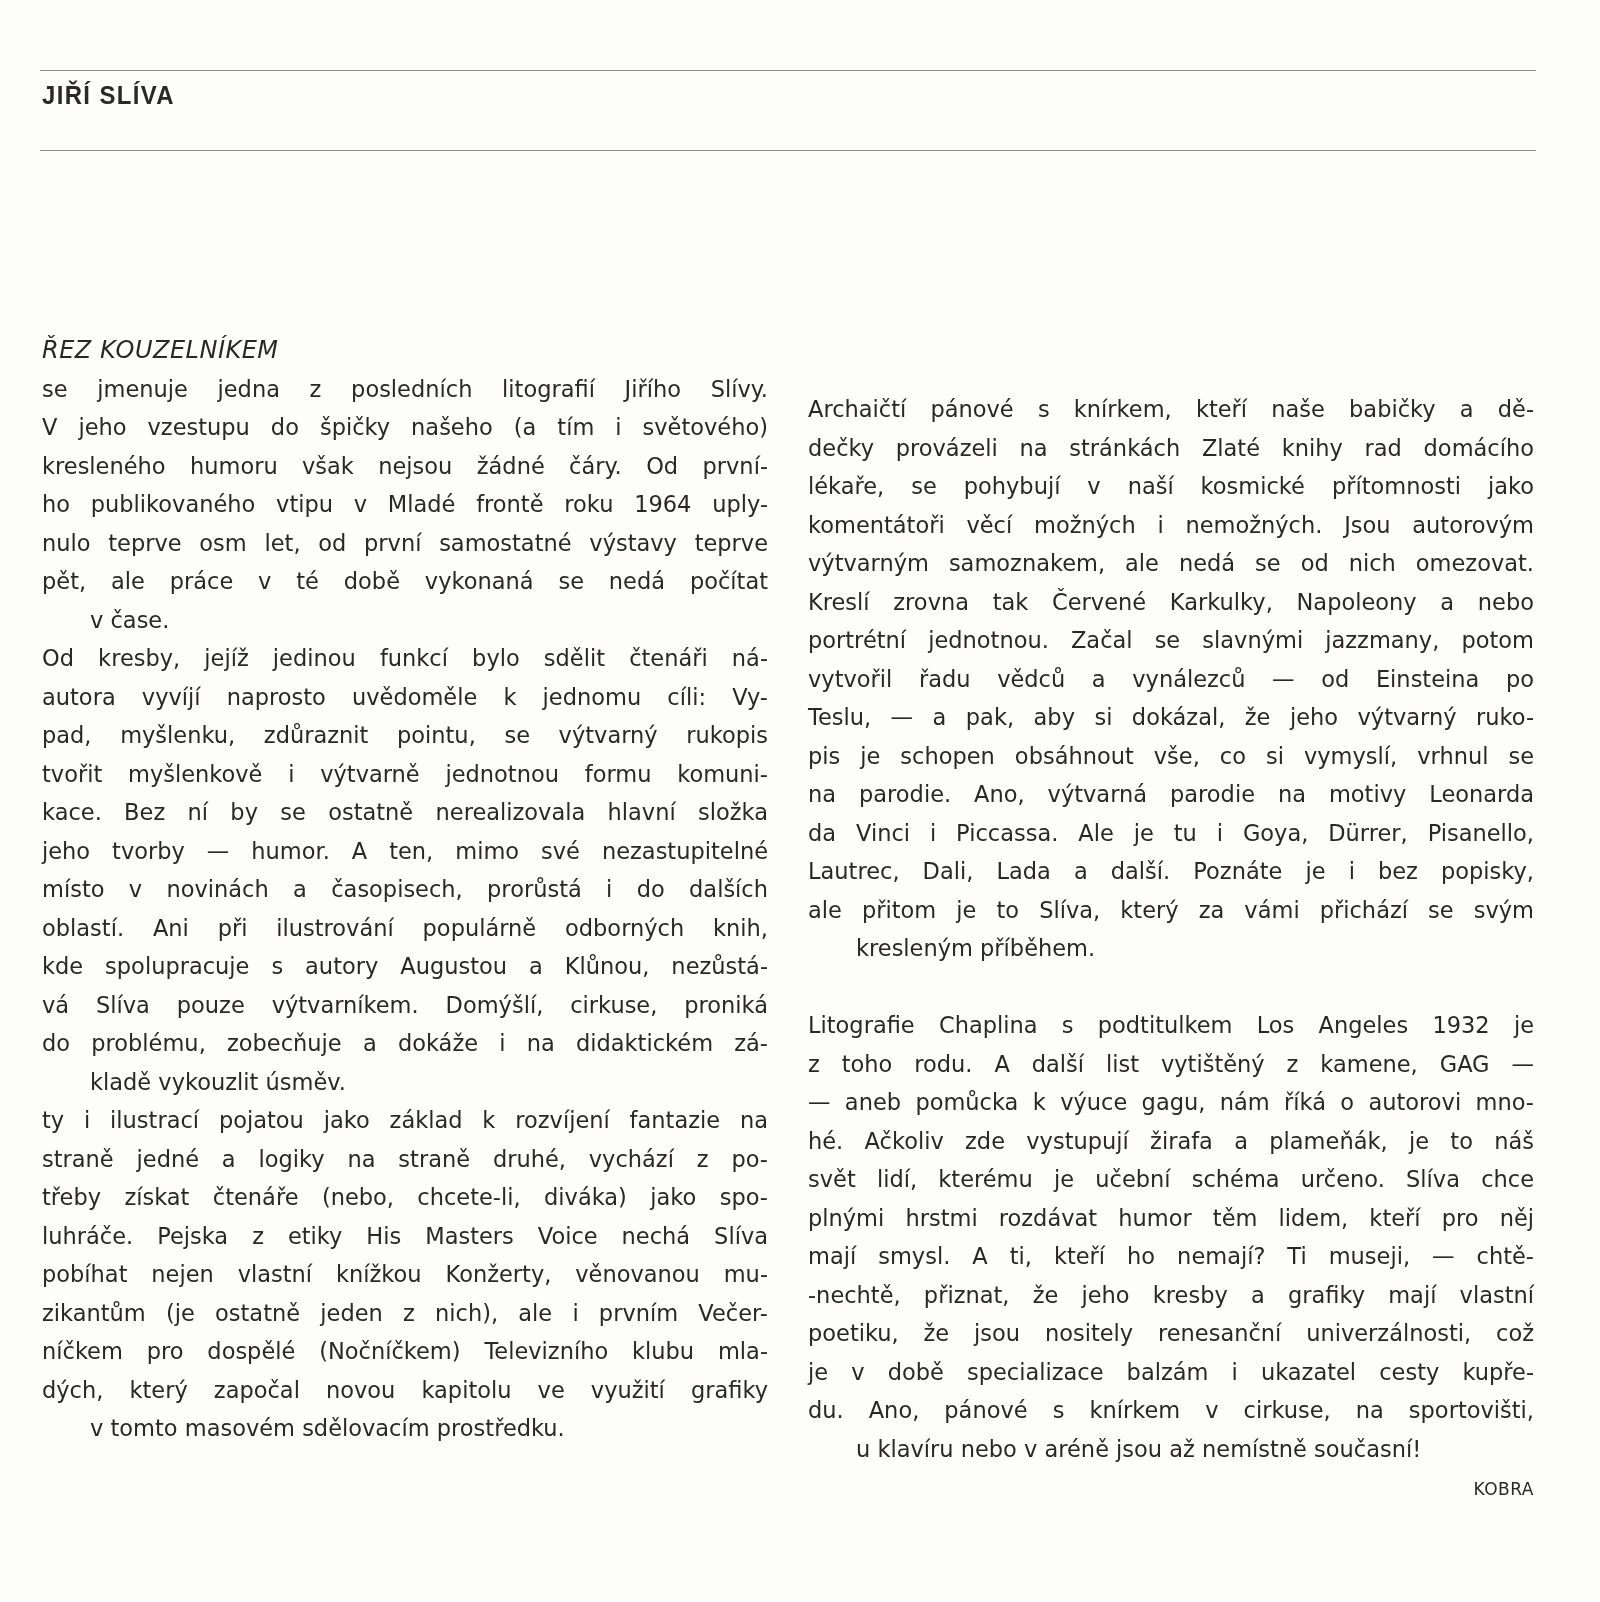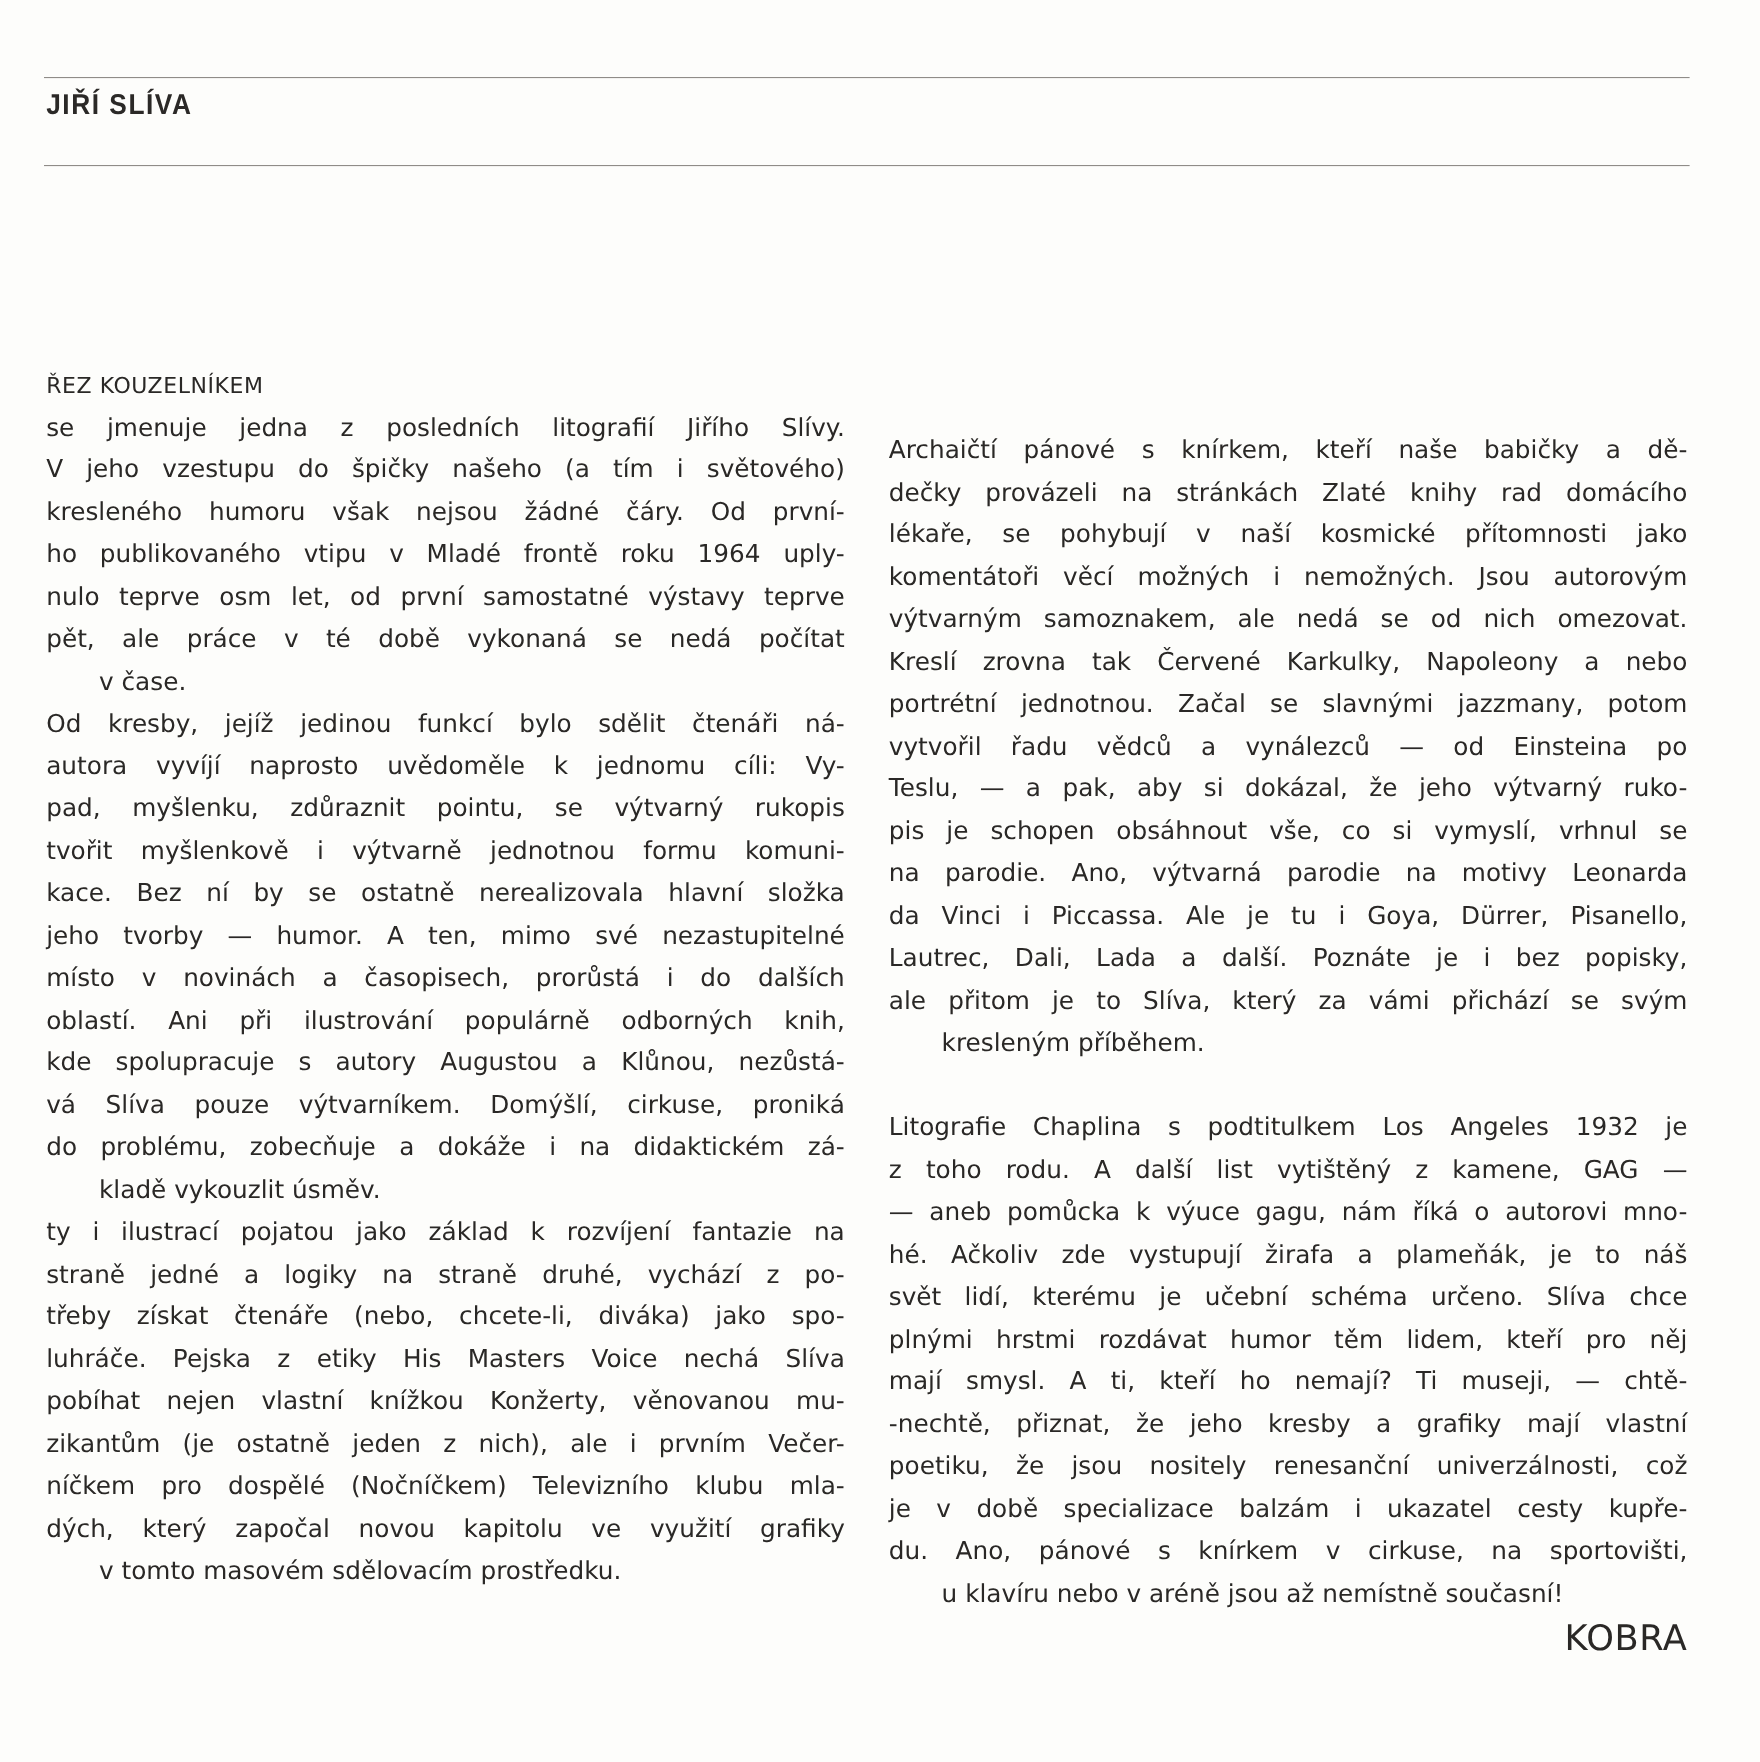--- a/index.html
+++ b/index.html
@@ -55,28 +55,29 @@
       height: 38.5px;
       overflow: visible;
     }
     .line.last {
       text-align-last: left;
       margin-left: 48px;
     }
     .title {
       display: block;
       height: 38.5px;
-      font-size: 20px;
+      font-size: 24px;
       letter-spacing: 0.5px;
+      font-style: italic;
     }
     .gap { display: block; height: 38.5px; }
     .signature {
       display: block;
       text-align: right;
-      font-size: 32px;
+      font-size: 17px;
       letter-spacing: 0.5px;
       margin-top: 2px;
     }
   </style>
 </head>
 <body>
 
 <div class="rule top"></div>
 <div class="author">JIŘÍ SLÍVA</div>
 <div class="rule bottom"></div>

